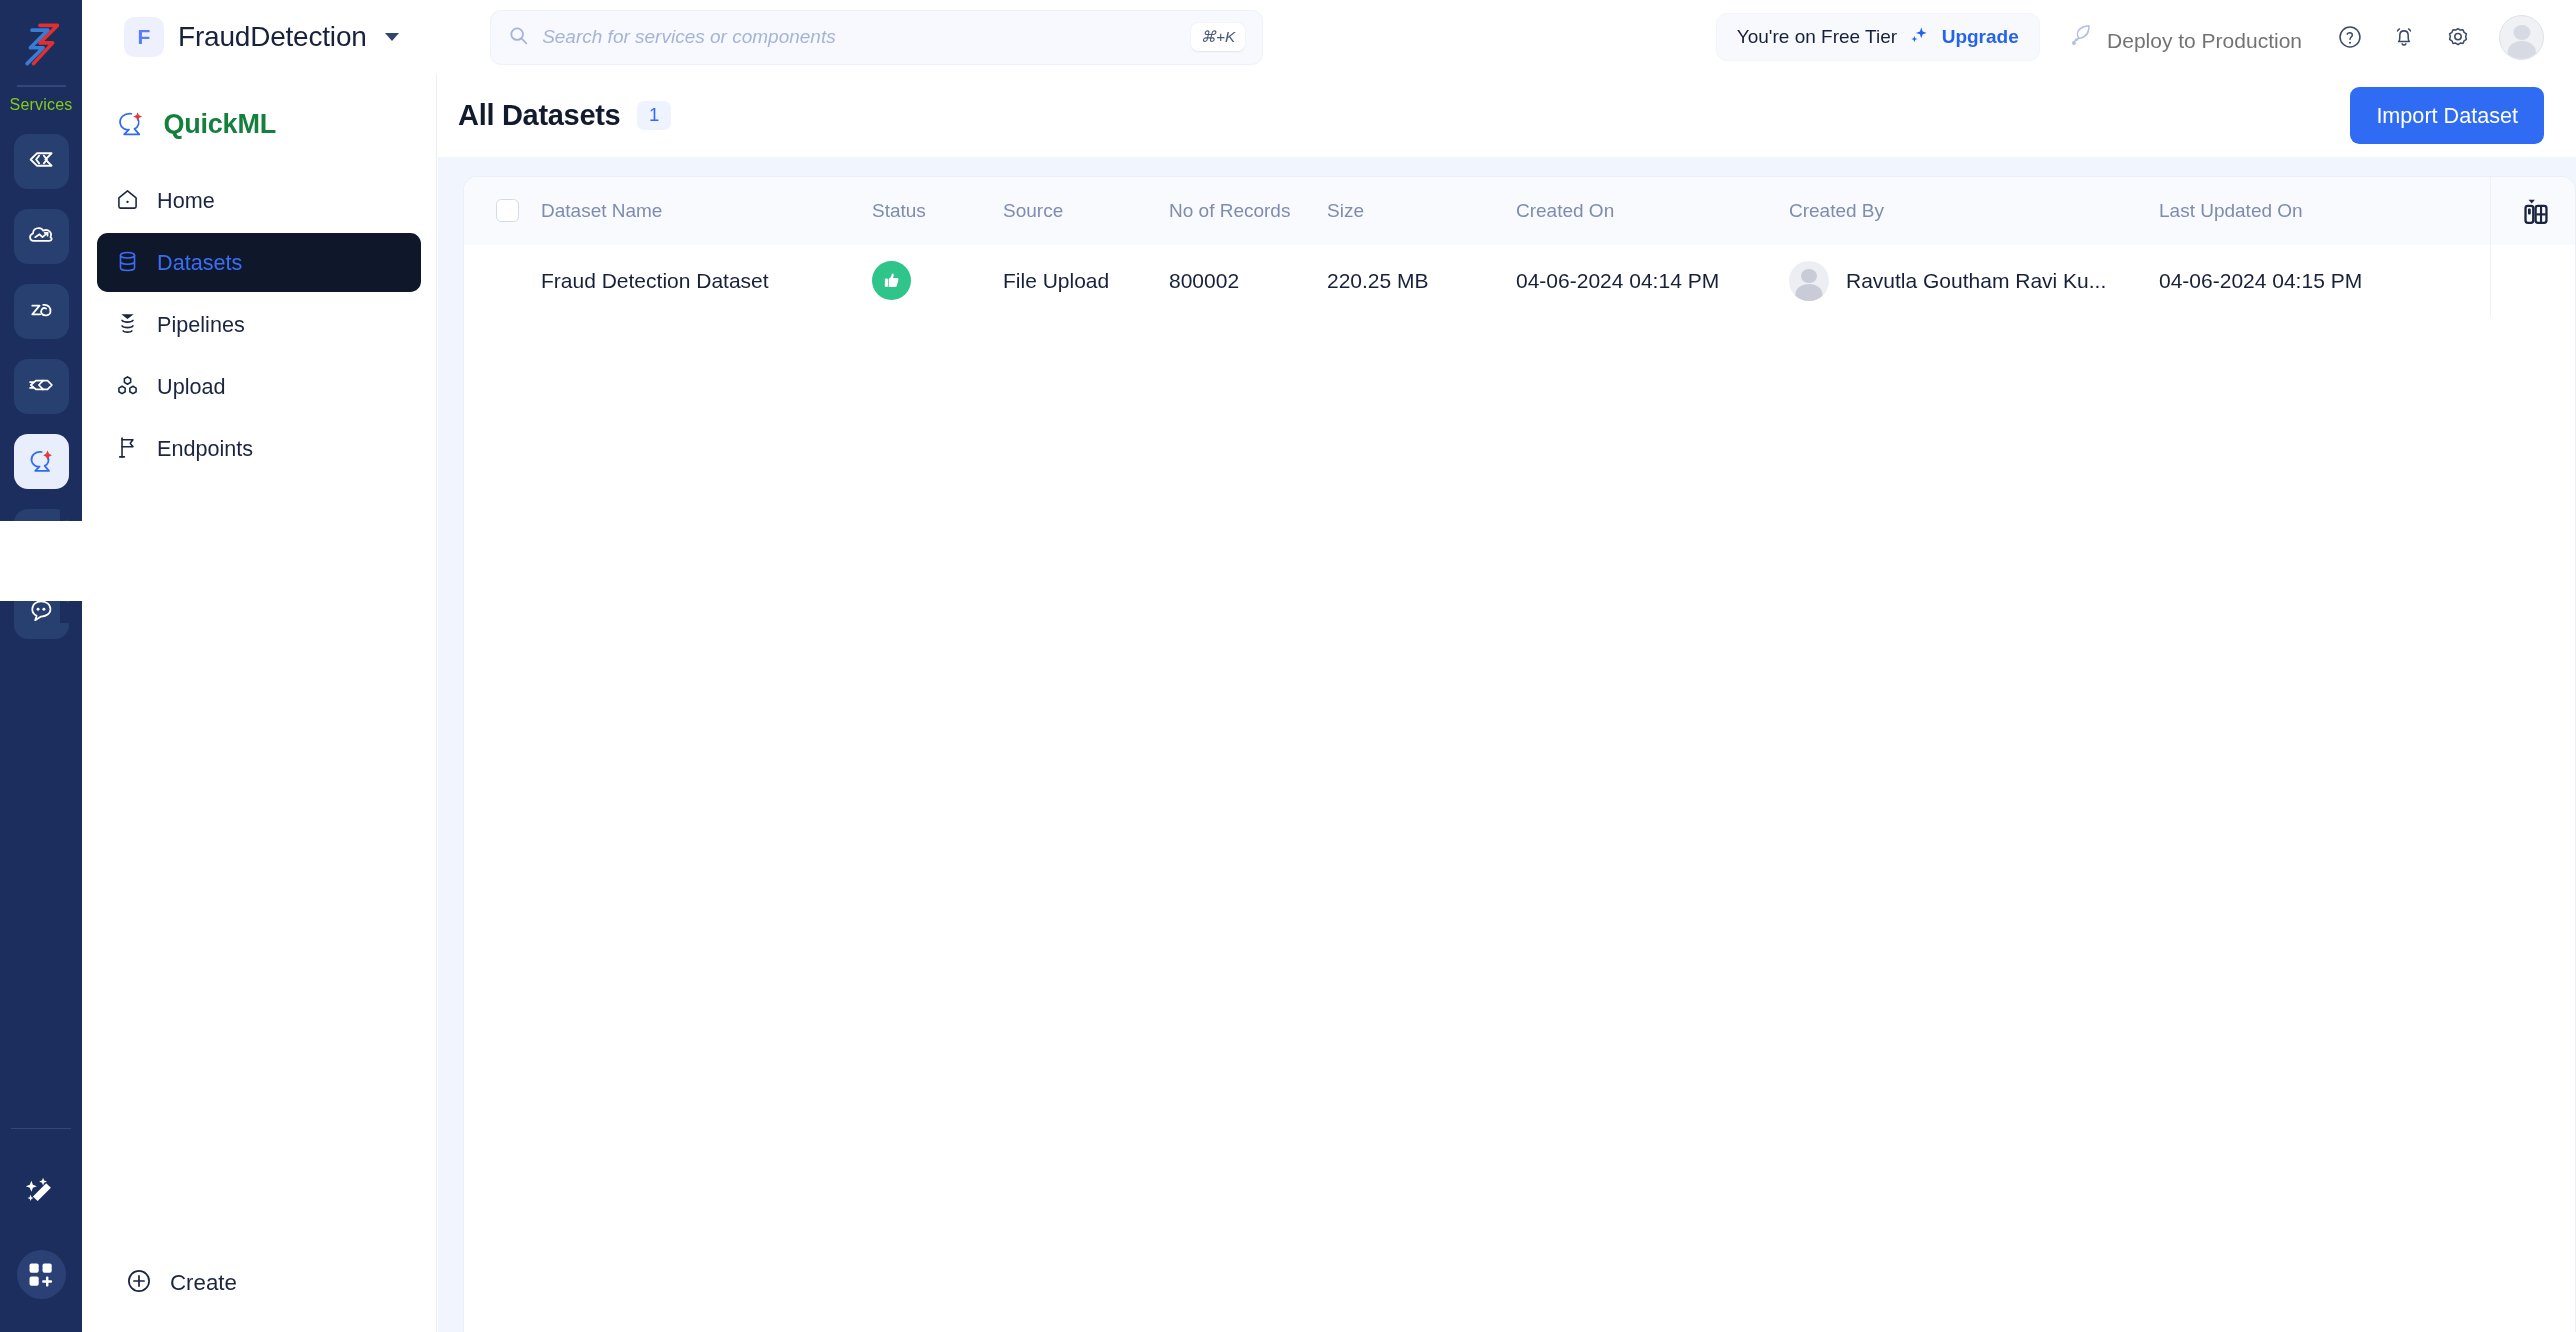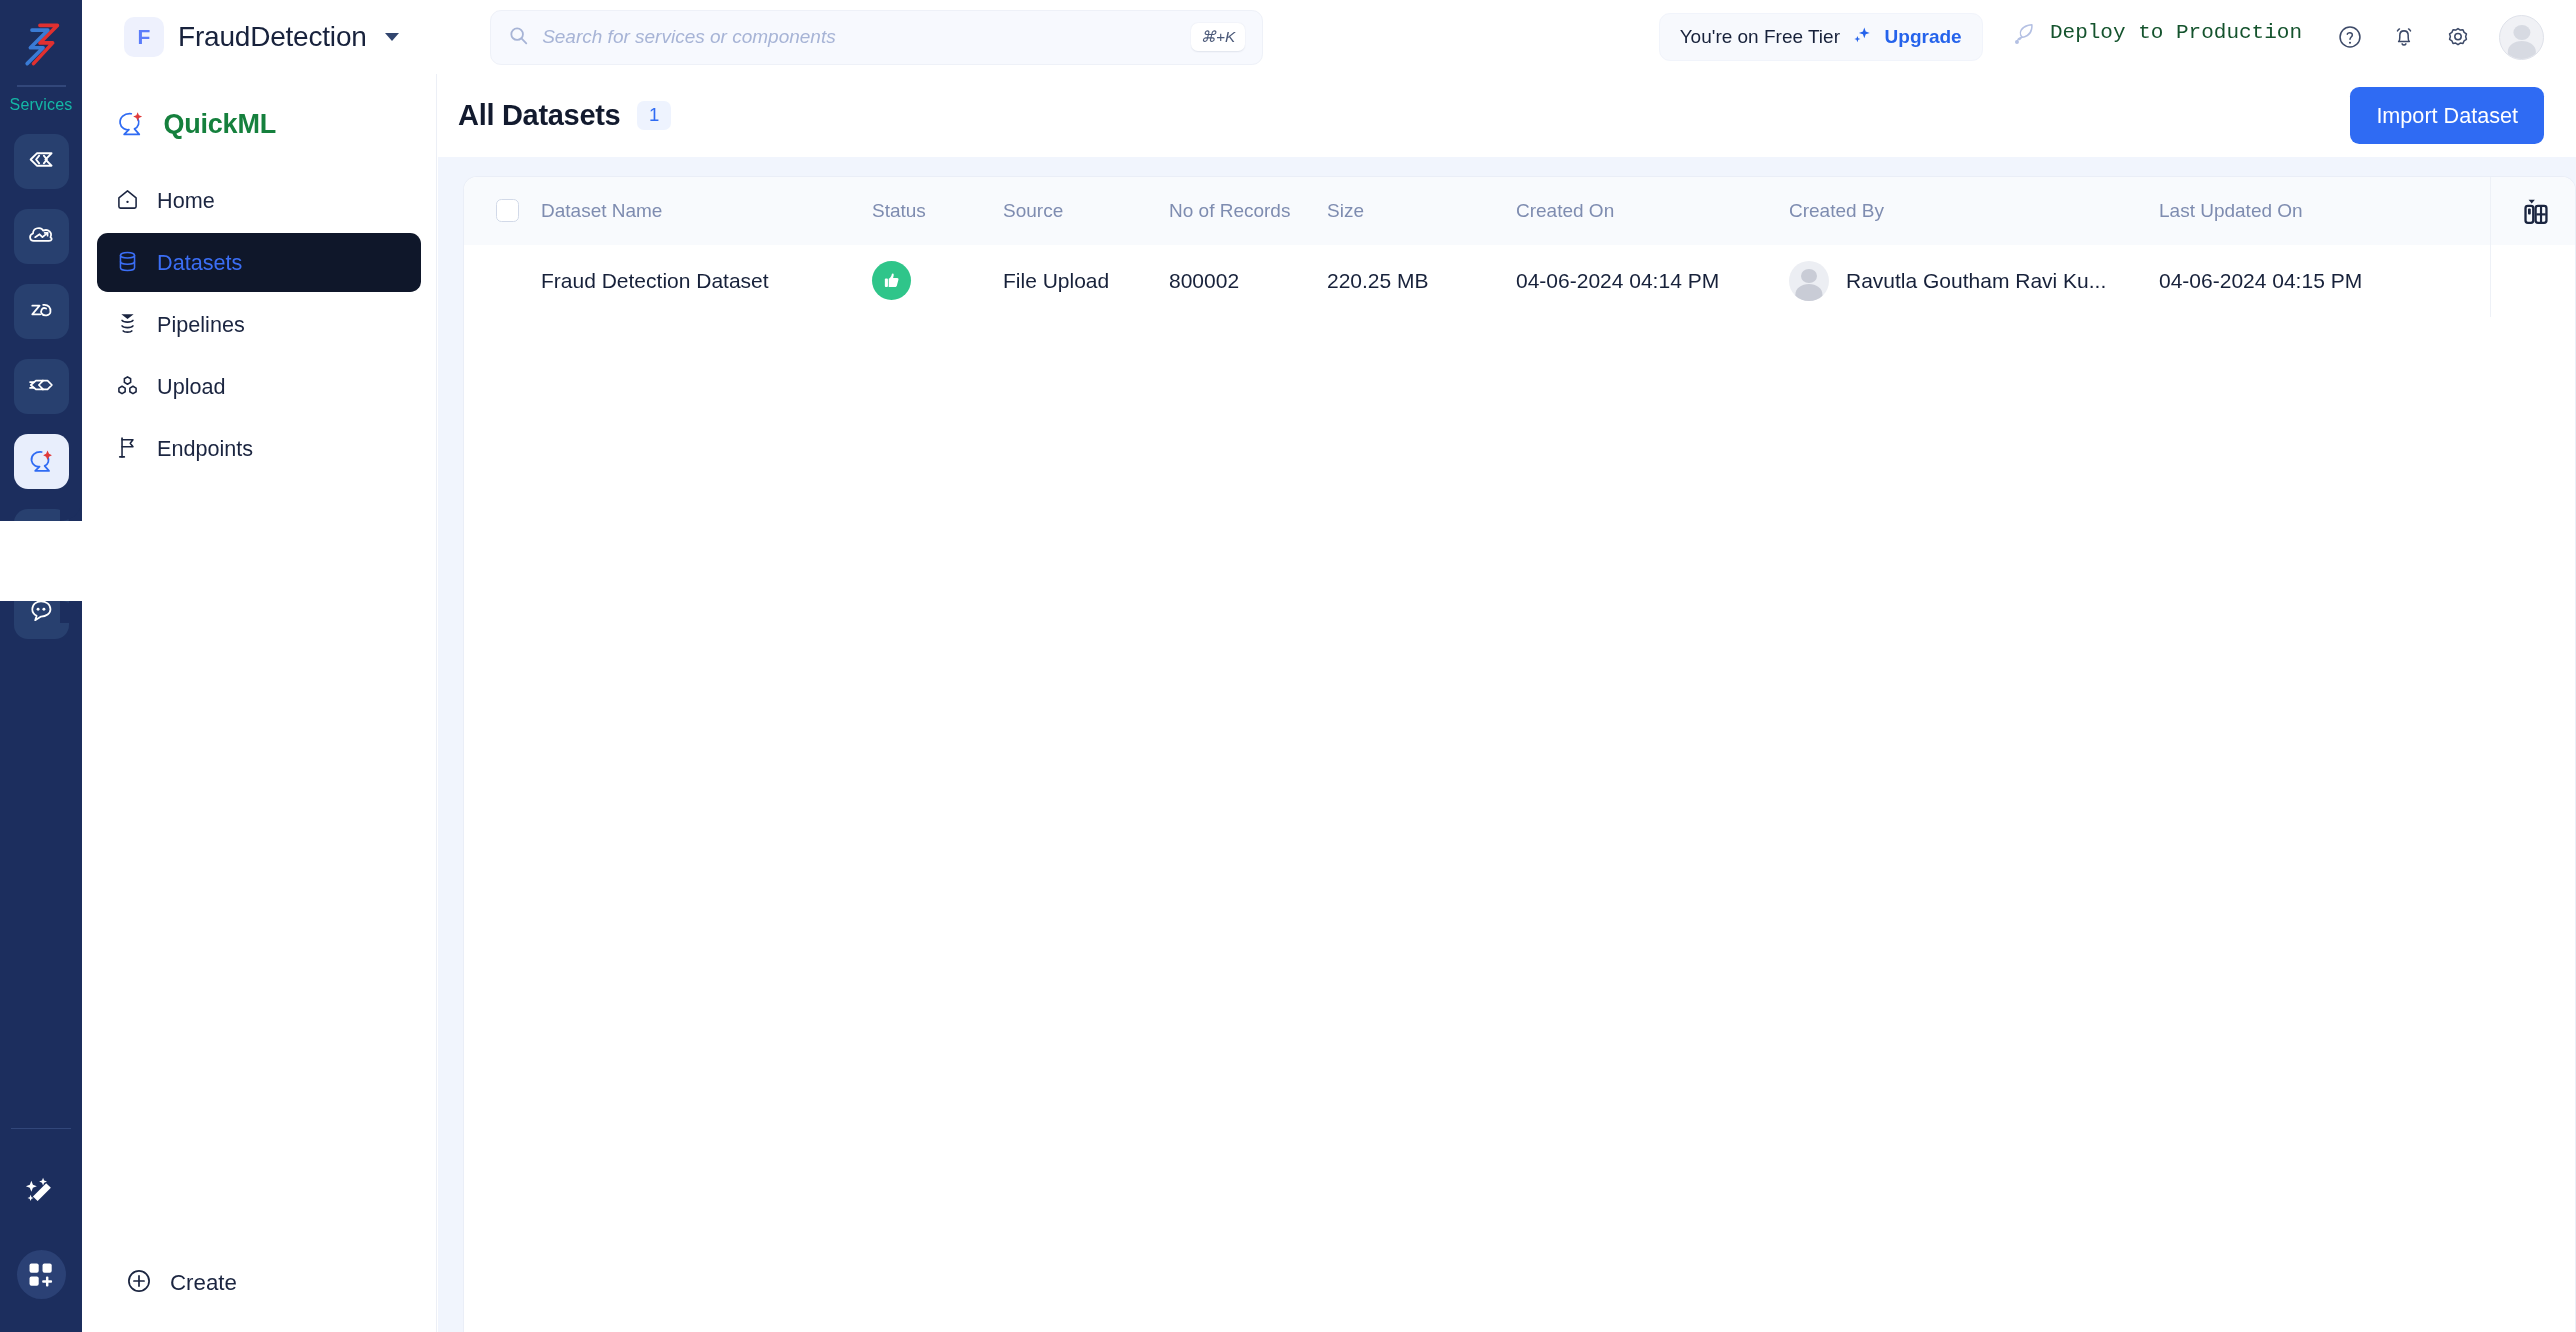--- a/index.html
+++ b/index.html
@@ -13,21 +13,21 @@
 
   
   .rail {
     position: absolute; left:0; top:0; width:82px; height:1333px;
     background:#1c2e5e;
     display:flex; flex-direction:column; align-items:center;
   }
   .rail-logo { margin-top:17px; width:54px; height:54px; display:flex; align-items:center; justify-content:center; }
   .rail-divider { width:49px; height:1.5px; background:#32477a; margin-top:14px; }
   .rail-services-label {
-    color:#14b8a6; font-size:16px; margin-top:9.2px; letter-spacing:0.2px;
+    color:#84cc16; font-size:16px; margin-top:9.2px; letter-spacing:0.2px;
   }
   .rail-icons { margin-top:20px; display:flex; flex-direction:column; align-items:center; gap:20px; width:100%; }
   .rail-btn {
     width:55px; height:55px; border-radius:14px; background:#28406f;
     display:flex; align-items:center; justify-content:center; position:relative;
     cursor:pointer;
   }
   .rail-btn.active {
     background:#e8eefc;
   }
@@ -78,22 +78,22 @@
   }
 
   .tier {
     margin-left:auto; display:flex; align-items:center; gap:12.3px;
     background:#f7f9fd; border-radius:10.8px; padding:11.6px 20px; border:0.8px solid #f1f4fb;
   }
   .tier-txt { font-size:19px; color:#17213a; }
   .tier-up { font-size:19px; color:#2563eb; font-weight:700; cursor:pointer;text-align:right; }
 
   .deploy {
-    display:flex; align-items:flex-start; gap:12.3px; margin-left:29px;
-    color:#14532d; font-size:21px; cursor:pointer;font-family:Liberation Mono, monospace;
+    display:flex; align-items:flex-end; gap:12.3px; margin-left:29px;
+    color:#737373; font-size:21px; cursor:pointer;
   }
   .topicons { display:flex; align-items:center; gap:28px; margin-left:35px; margin-right:32px; }
   .topicon { cursor:pointer; display:flex; align-items:center; justify-content:center; }
   .avatar-top {
     width:45px; height:45px; border-radius:50%; background:#f0f1f5;
     border:0.8px solid #dfe2ea; overflow:hidden; position:relative; cursor:pointer;
   }
   .avatar-top .head { position:absolute; left:50%; top:22%; transform:translateX(-50%); width:40%; height:36%; border-radius:50%; background:#d7dae2;}
   .avatar-top .body { position:absolute; left:50%; top:60%; transform:translateX(-50%); width:66%; height:50%; border-radius:50% 50% 0 0; background:#d7dae2;}
 

